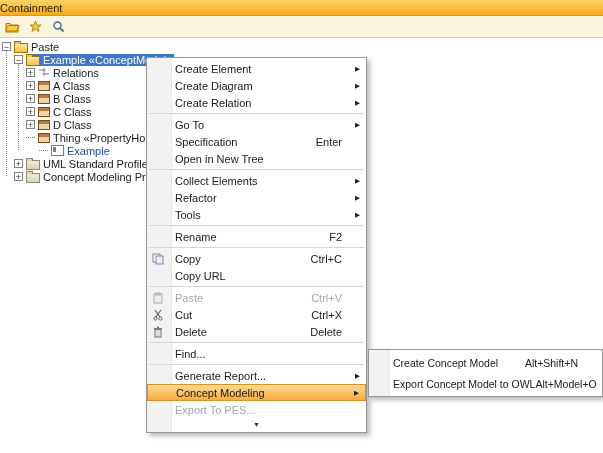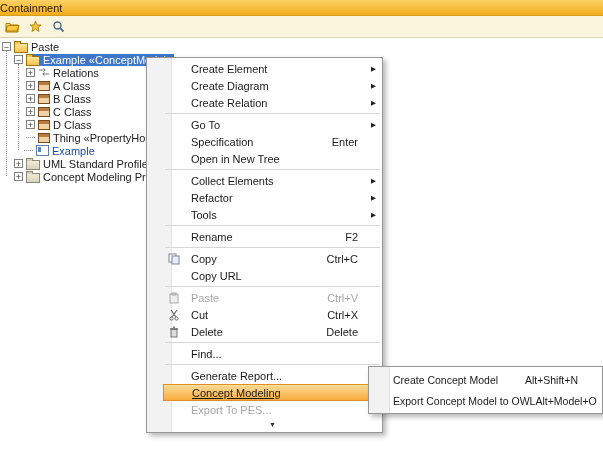--- a/index.html
+++ b/index.html
@@ -37,39 +37,39 @@
   .ti-profile{width:12px;height:8px;background:linear-gradient(#F0EADA,#D9D2B8);border:1px solid #8F8A76;margin-top:2px;}
   .ti-profile::before{content:"";position:absolute;top:-3px;left:-1px;width:5px;height:2px;
       background:#D9D2B8;border:1px solid #8F8A76;border-bottom:none;}
   .ti-class{width:10px;height:8px;box-sizing:content-box;border:1px solid #7A4A1C;
       background:linear-gradient(#B97B3F 0 3px,#EFD2A8 3px);}
   .ti-diagram{width:11px;height:9px;border:1px solid #607EA8;background:#fff;}
   .ti-diagram::after{content:"";position:absolute;left:1px;top:1px;width:3px;height:5px;background:#5B84C4;}
 
   
   .menu{position:absolute;background:#fff;border:1px solid #979797;box-shadow:3px 3px 5px rgba(0,0,0,.28);}
-  #context-menu{left:146px;top:57px;width:219px;z-index:10;padding-left:16px;}
-  #submenu{left:368px;top:366px;width:233px;z-index:11;font-size:10.5px;}
+  #context-menu{left:146px;top:57px;width:219px;z-index:10;}
+  #submenu{left:368px;top:349px;width:233px;z-index:11;font-size:10.5px;}
   .menu-gutter{position:absolute;left:0;top:0;bottom:0;width:24px;background:#F2F2F2;border-right:1px solid #E6E6E6;}
   #submenu .menu-gutter{width:20px;}
   .menu-body{position:relative;padding:2px 0;}
   .mrow{position:relative;height:17px;display:flex;align-items:center;cursor:pointer;box-sizing:border-box;}
   .mrow .mlabel{margin-left:28px;white-space:nowrap;}
   .mrow .mshort{margin-left:auto;margin-right:24px;white-space:nowrap;}
   .mrow.sub{height:21px;}
   .mrow.sub .mlabel{margin-left:24px;}
   .mrow.sub .mshort{margin-right:24px;}
   .micon{position:absolute;left:5px;top:50%;transform:translateY(-50%);width:12px;height:12px;display:flex;
          align-items:center;justify-content:center;}
   .marrow{position:absolute;right:6px;top:50%;transform:translateY(-54%);font-size:6.5px;color:#222;}
   .msep{height:5px;position:relative;}
   .msep::after{content:"";position:absolute;left:2px;right:2px;top:2px;border-top:1px solid #D6D6D6;}
   .mscroll{height:12px;display:flex;align-items:center;justify-content:center;font-size:7px;color:#333;cursor:pointer;}
   .dis,.dis .mshort{color:#A6A6A6;}
-  .hl{background:linear-gradient(#FDDB97,#F9AC3E);border:1px solid #DE9021;text-decoration:underline;}
+  .hl{background:linear-gradient(#FDDB97,#F9AC3E);border:1px solid #DE9021;}
 </style>
 </head>
 <body>
 
 <div id="screen">
 
   <div id="titlebar">
     <span>Containment</span>
   </div>
 
@@ -147,21 +147,21 @@
           <span class="tlabel">D Class</span>
         </span>
       </div>
       <div class="trow" style="padding-left: 26px;">
         <span class="stub"></span>
         <span class="twrap">
           <span class="ti ti-class"></span>
           <span class="tlabel">Thing «PropertyHolde</span>
         </span>
       </div>
-      <div class="trow" style="padding-left: 24px;">
+      <div class="trow" style="padding-left: 39px;">
         <span class="stub"></span>
         <span class="twrap">
           <span class="ti ti-diagram"></span>
           <span class="tlabel blue">Example</span>
         </span>
       </div>
       <div class="trow" style="padding-left: 14px;">
         <span class="exp">+</span>
         <span class="twrap">
           <span class="ti ti-profile"></span>

